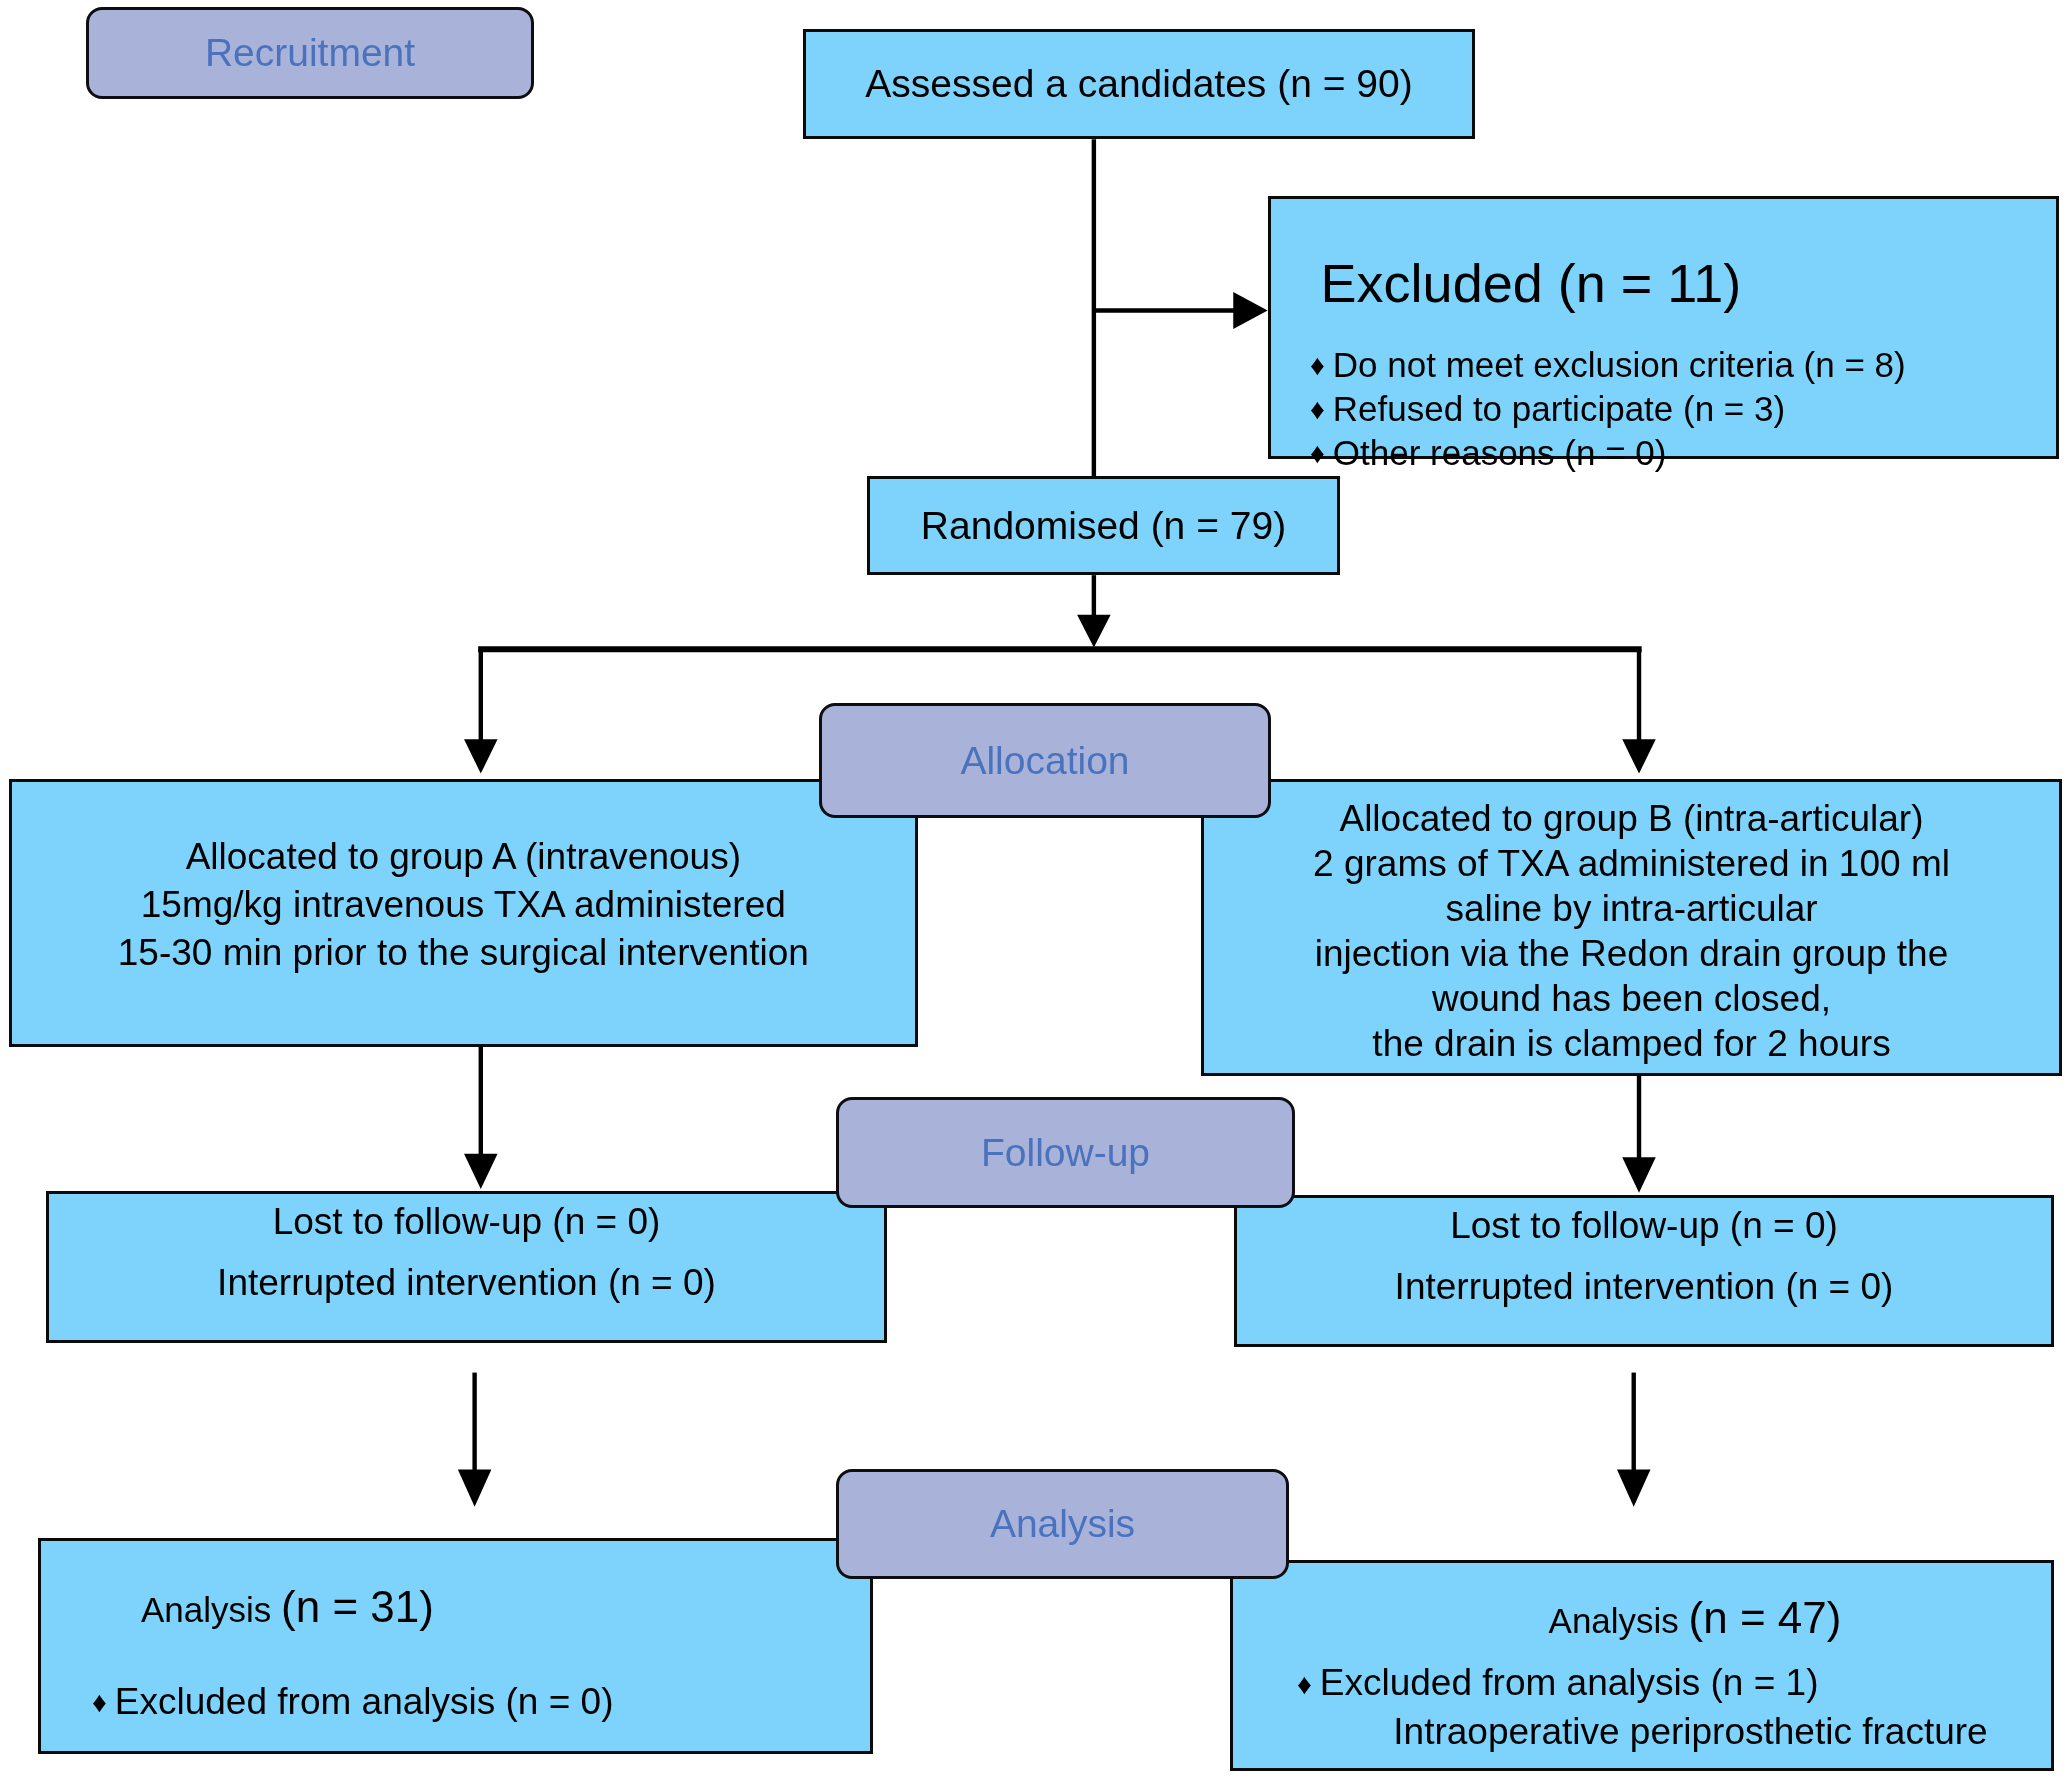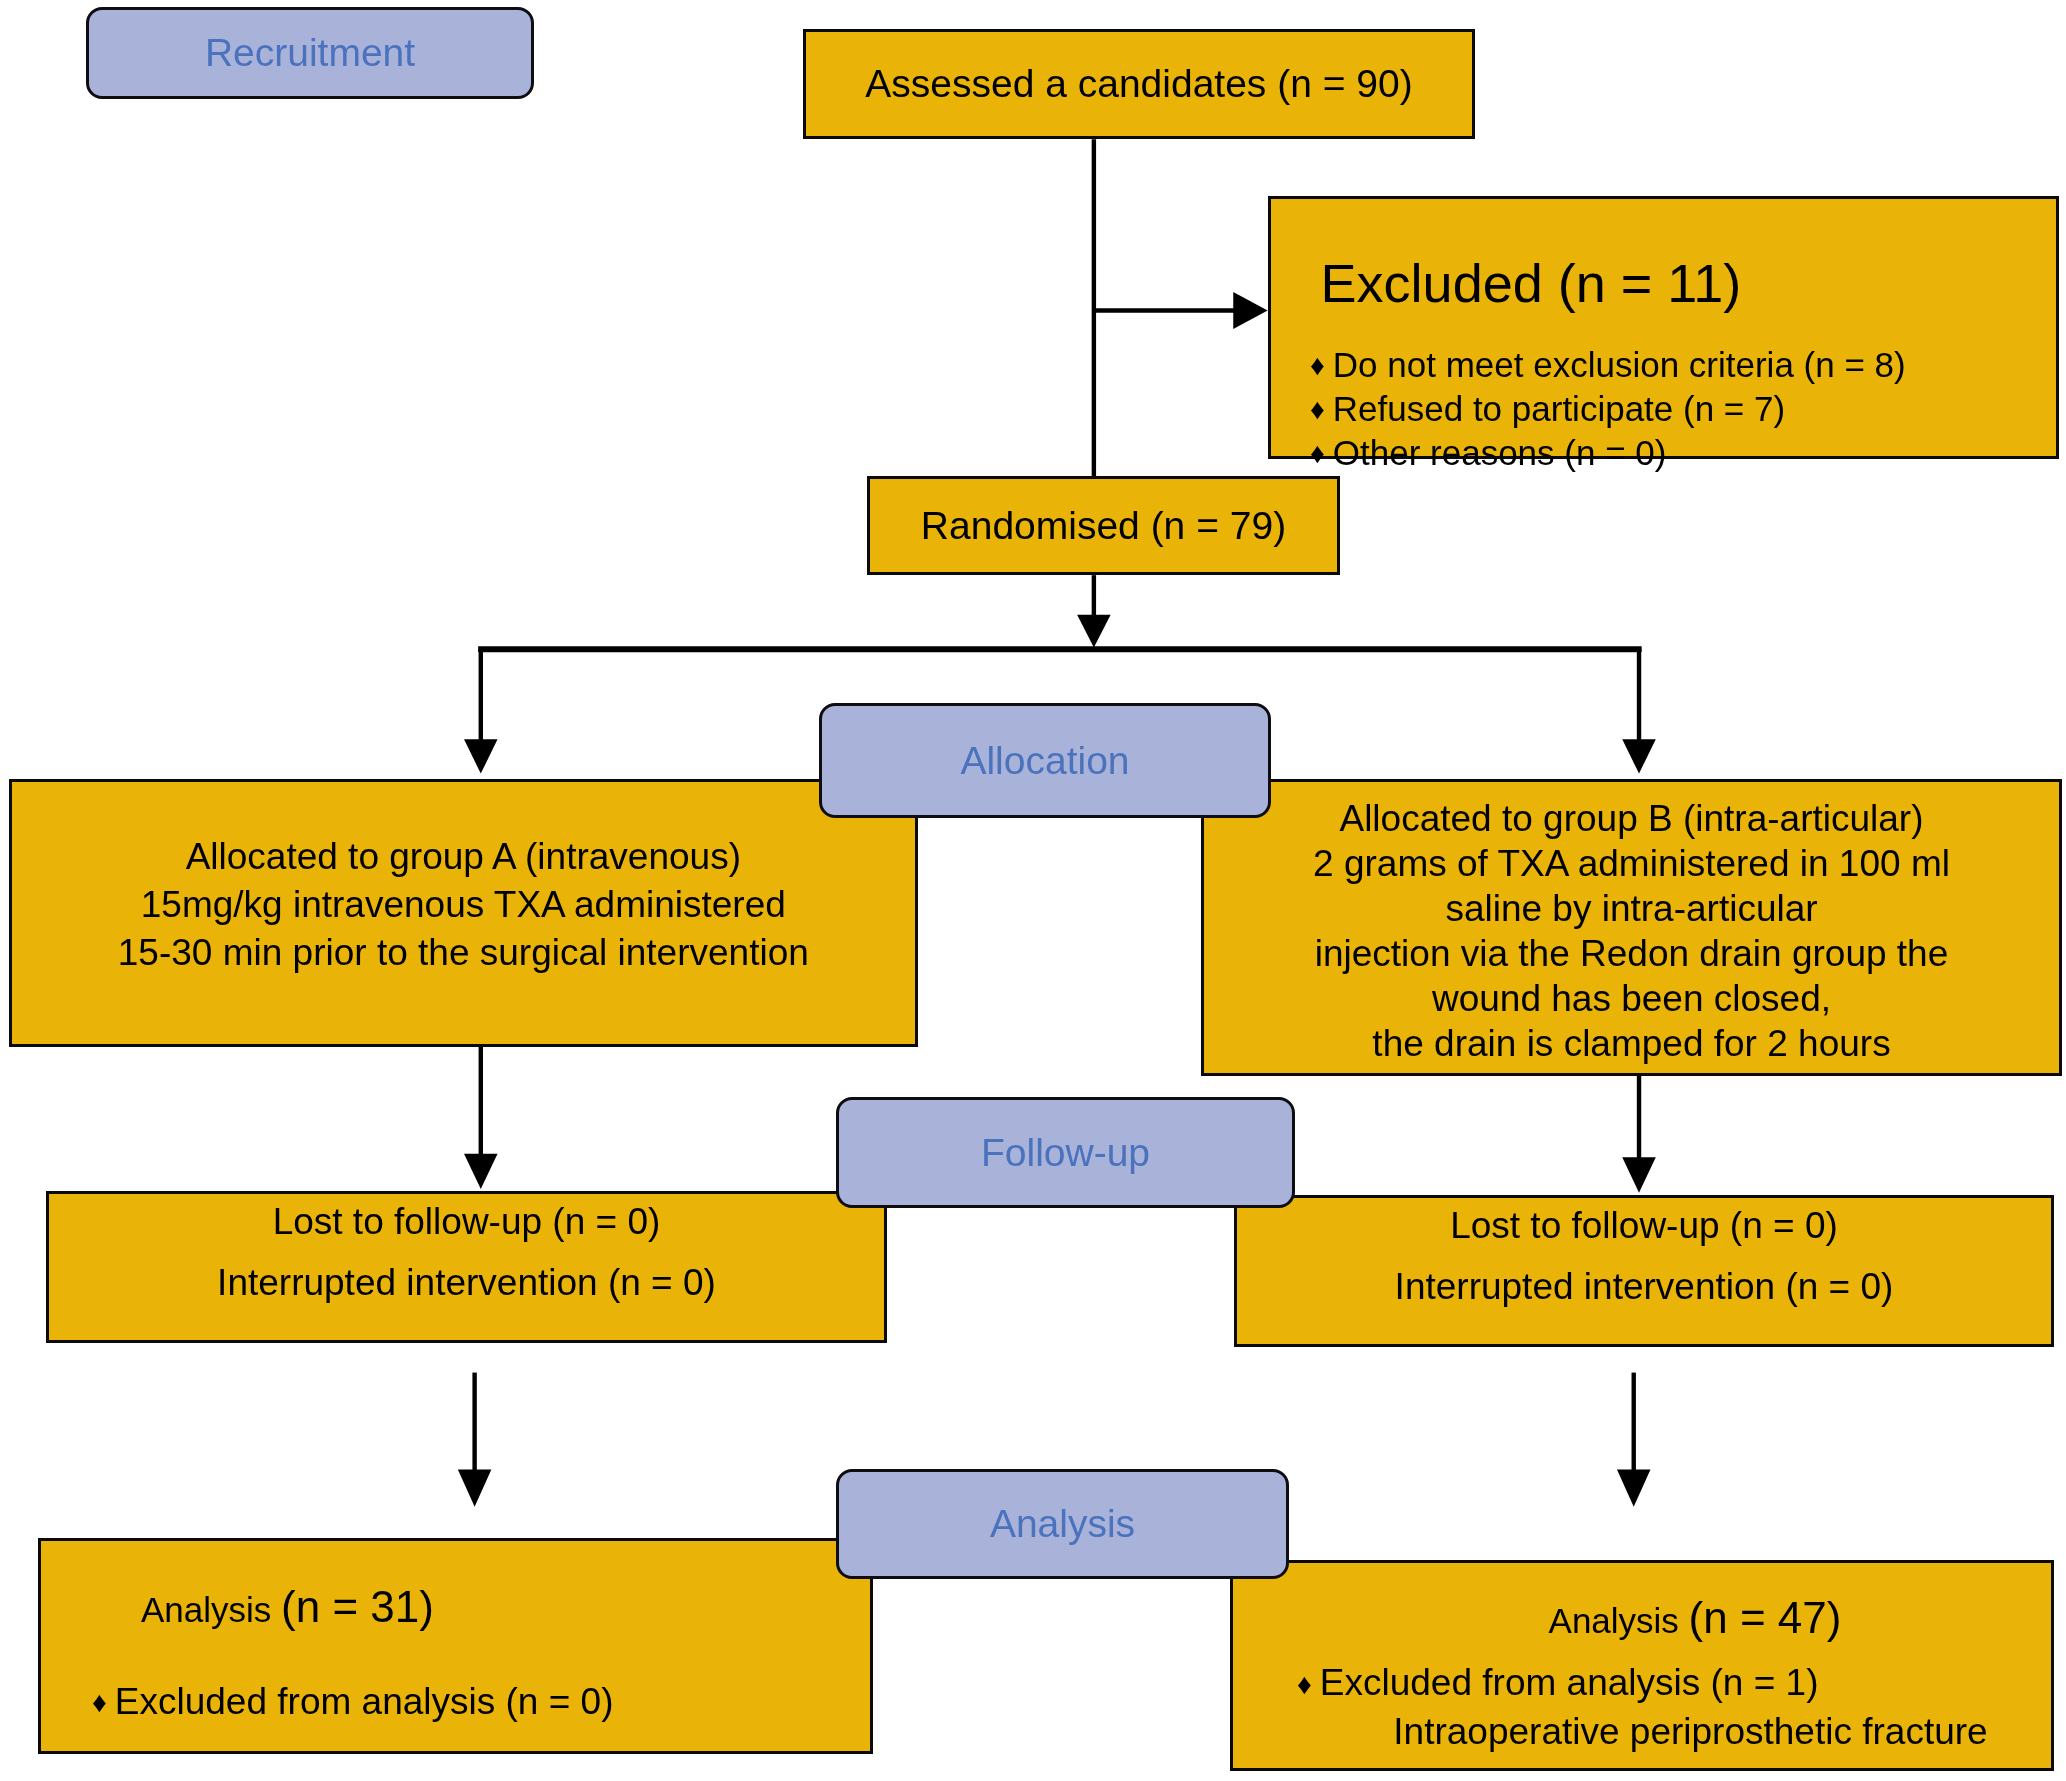--- a/index.html
+++ b/index.html
@@ -18,21 +18,21 @@
   }
   #connectors {
     position: absolute;
     left: 0; top: 0;
     width: 2066px;
     height: 1781px;
     z-index: 1;
   }
   .white-box {
     position: absolute;
-    background: #eab308;
+    background: #7dd3fc;
     border: 3.5px solid #0a0a0a;
     box-sizing: border-box;
     z-index: 2;
   }
   .pill {
     position: absolute;
     background: #a9b3da;
     border: 3.5px solid #0d0d12;
     border-radius: 16px;
     box-sizing: border-box;
@@ -156,21 +156,21 @@
 
   <div class="white-box excluded-box" id="excluded-box">
     <div class="excluded-title">Excluded (n = 11)</div>
     <div class="excluded-items">
       <div class="bullet-row">
         <span class="bullet-icon">♦</span>
         <span>Do not meet exclusion criteria (n = 8)</span>
       </div>
       <div class="bullet-row">
         <span class="bullet-icon">♦</span>
-        <span>Refused to participate (n = 7)</span>
+        <span>Refused to participate (n = 3)</span>
       </div>
       <div class="bullet-row">
         <span class="bullet-icon">♦</span>
         <span>Other reasons (n = 0)</span>
       </div>
     </div>
   </div>
 
   <div class="white-box center-text" id="randomised-box">
     <span>Randomised (n = 79)</span>

